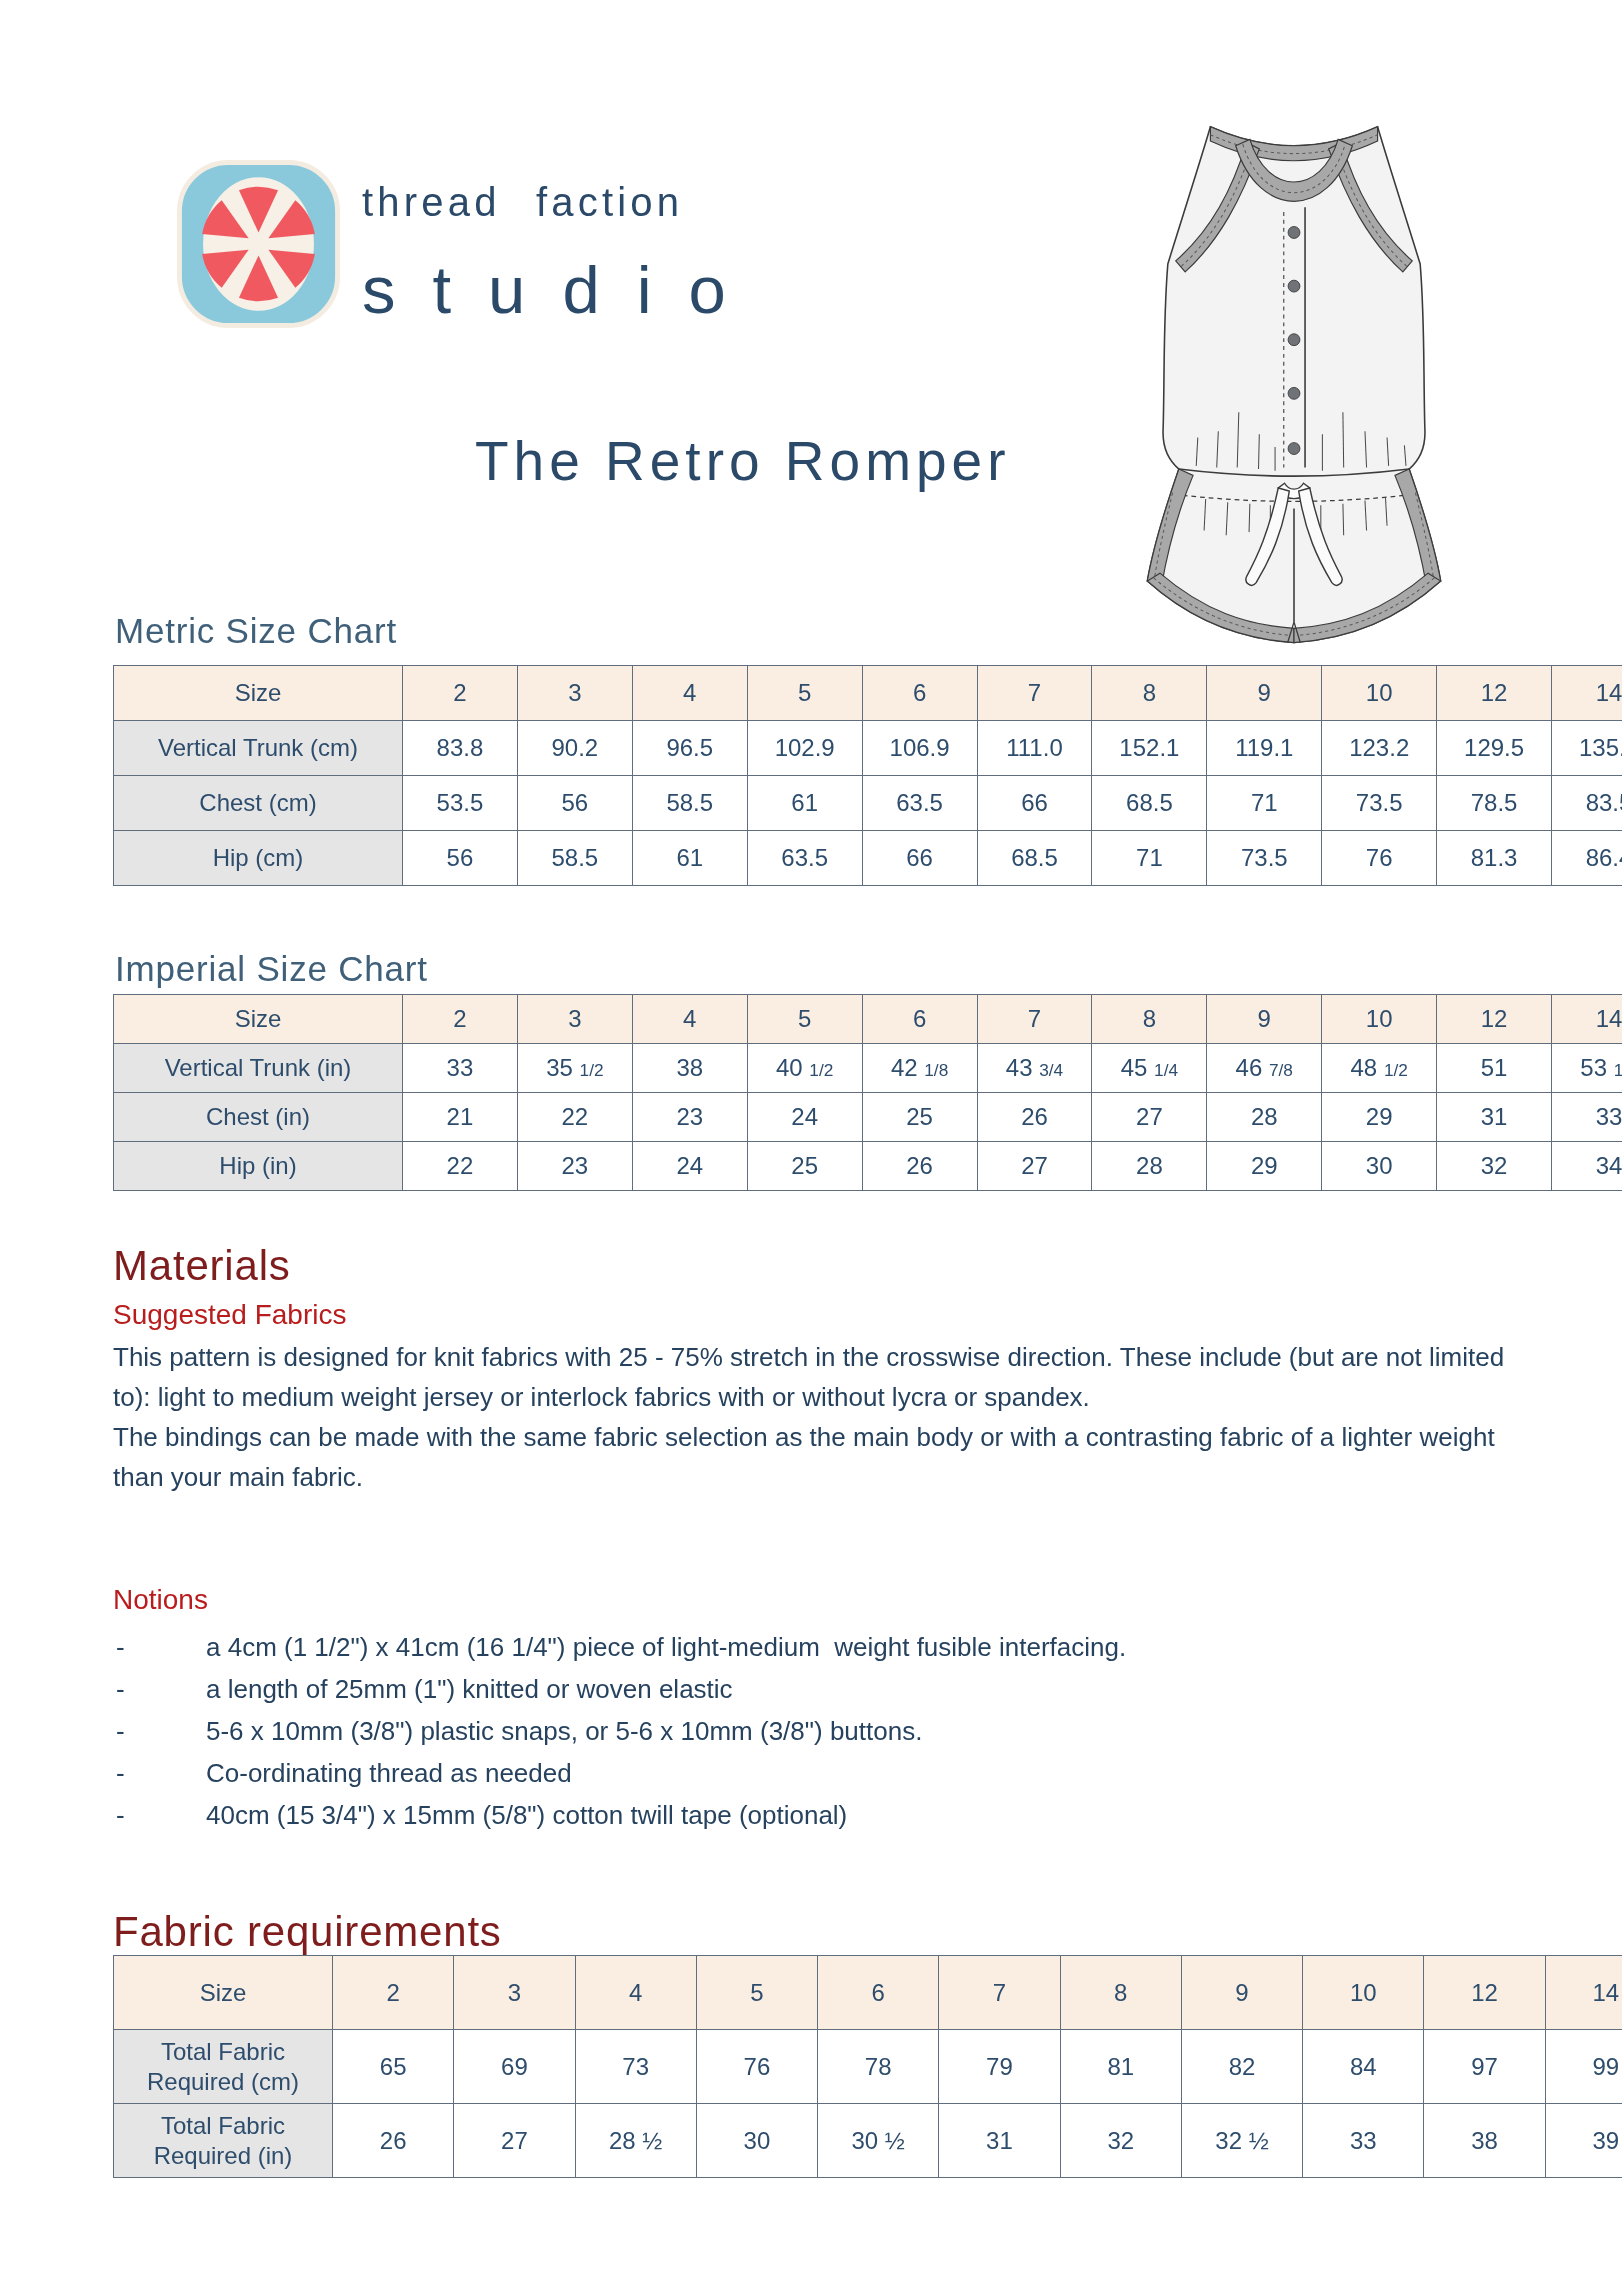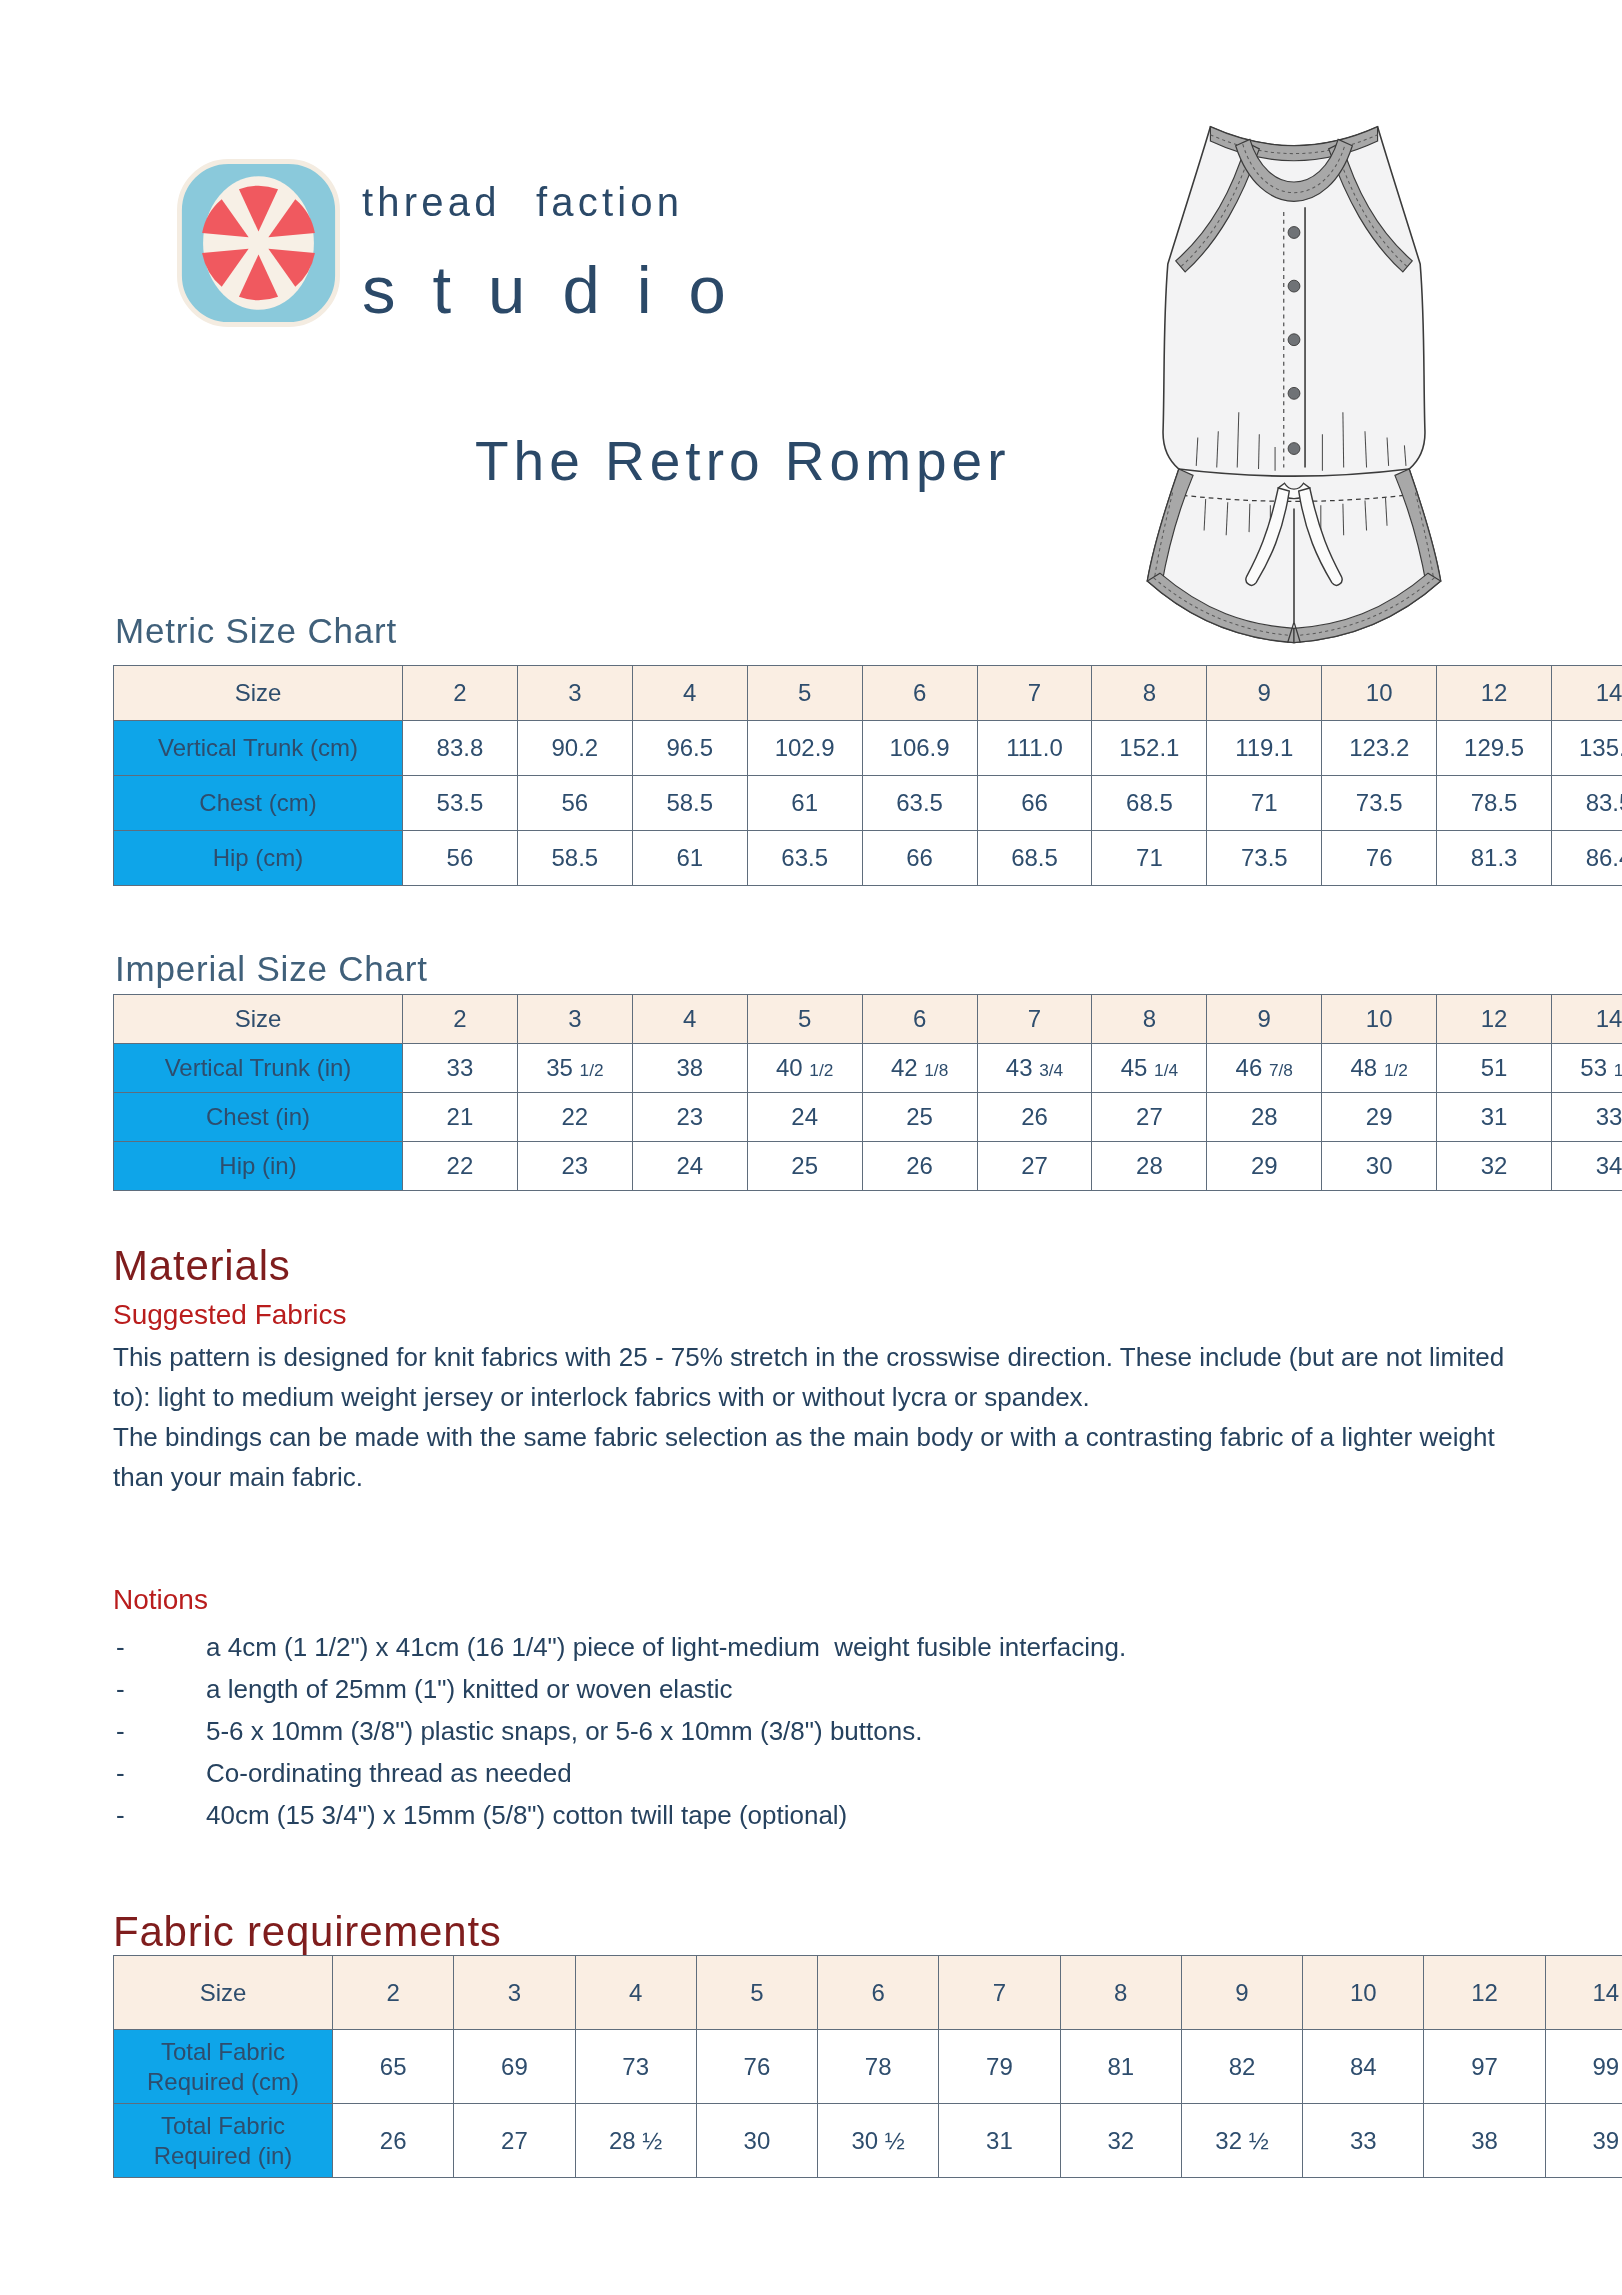--- a/index.html
+++ b/index.html
@@ -4,42 +4,42 @@
 <style>
   html,body{margin:0;padding:0;background:#ffffff;}
   body{
     width:1623px;height:2295px;position:relative;
     font-family:"Liberation Sans", sans-serif;
     color:#26425f;
   }
   .abs{position:absolute;}
 
   
-  .logo-row{left:177px;top:157px;display:flex;align-items:center;}
+  .logo-row{left:177px;top:157px;display:flex;align-items:flex-end;}
   .logo-icon{width:163px;height:168px;flex:0 0 auto;}
   .logo-text{margin-left:22px;padding-top:23px;color:#2b4968;}
   .brand-line1{font-size:40px;font-weight:300;letter-spacing:4.2px;word-spacing:20px;}
   .brand-line2{font-size:67px;font-weight:300;letter-spacing:37px;margin-top:26px;}
 
   
   .page-title{left:475px;top:429px;font-size:55px;font-weight:300;letter-spacing:5px;color:#2b4968;}
 
   
   .romper{left:1127px;top:100px;width:334px;height:552px;}
 
   
   .chart-heading{font-size:35px;font-weight:300;letter-spacing:0.8px;color:#40607a;}
   .big-heading{font-size:42px;font-weight:300;letter-spacing:0.8px;color:#7f1d1d;}
   .sub-heading{font-size:28px;font-weight:400;color:#b91c1c;}
 
   
   table{border-collapse:collapse;table-layout:fixed;width:1554px;font-size:24px;color:#2e4d6d;background:#fff;}
   th,td{border:0.8px solid #5f6d7c;text-align:center;vertical-align:middle;font-weight:normal;padding:0 5px;box-sizing:border-box;}
   thead th{background:#faeee3;}
-  tbody th{background:#0ea5e9;}
+  tbody th{background:#e5e5e5;}
   .t-metric th,.t-metric td{height:55px;}
   .t-imperial th,.t-imperial td{height:49px;}
   .t-fabric th,.t-fabric td{height:74px;}
   .t-fabric tbody th{line-height:1.25;}
   .t-metric col.first,.t-imperial col.first{width:289px;}
   .t-fabric col.first{width:219px;}
   .frac{font-size:0.72em;}
 
   
   .body-text{width:1401px;font-size:26px;line-height:40px;color:#26425f;}

